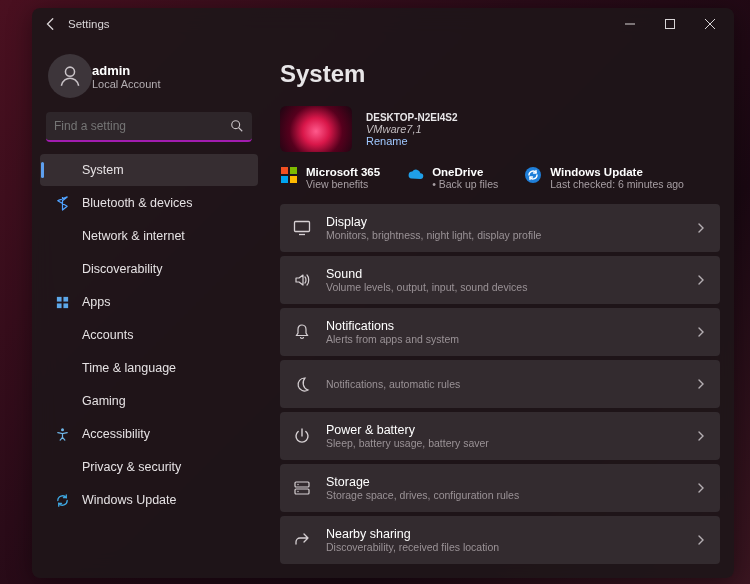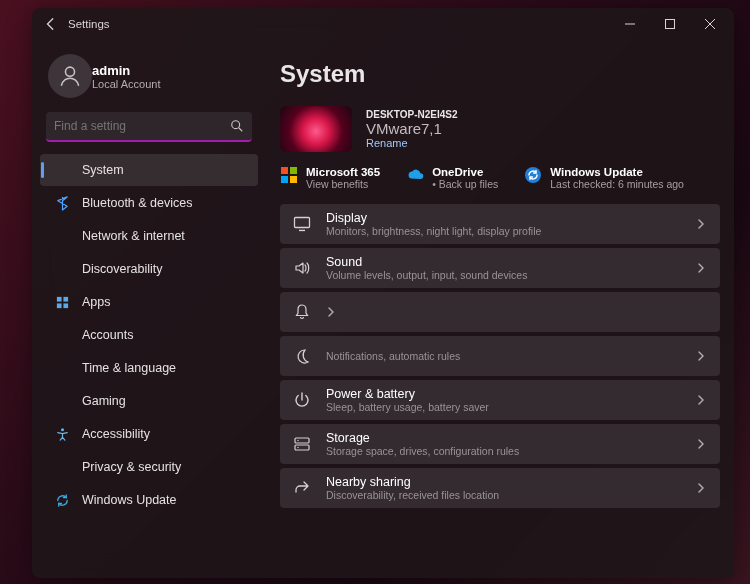--- a/index.html
+++ b/index.html
@@ -31,29 +31,29 @@
   .nav { display:flex; flex-direction:column; gap:1px; margin-top:2px;}
   .nav-item { height:32px; display:flex; align-items:center; gap:12px; padding:0 10px 0 14px; border-radius:4px; font-size:12.5px; cursor:pointer; color:#e6e2e4;}
   .nav-item .ico { width:16px; height:16px; display:flex; align-items:center; justify-content:center; font-size:13px;}
   .nav-item.active { background:#362d31; position:relative;}
   .nav-item.active::before { content:""; position:absolute; left:1px; top:8px; bottom:8px; width:3px; background:#5ea0ef; border-radius:2px;}
   .main { flex:1; padding: 16px 14px 0 16px; overflow-y:auto; }
   .main-title { font-size:24px; font-weight:600; margin:4px 0 18px 0; }
   .device-row { display:flex; gap:14px; align-items:center; margin-bottom:14px;}
   .preview { width:72px; height:46px; border-radius:6px; background:radial-gradient(circle at 50% 55%, #ff5a8c 0%, #d9174a 30%, #56001d 60%, #1a0611 100%); flex-shrink:0;}
   .device-info .dname { font-size:10px; font-weight:600; }
-  .device-info .dmodel { font-size:15px; color:#c2bcbf; }
+  .device-info .dmodel { font-size:11px; color:#c2bcbf;font-style:italic; }
   .device-info .rename { font-size:11px; color:#a0c8ff; cursor:pointer;}
   .topcards { display:flex; gap:26px; margin-bottom:14px; flex-wrap:wrap;}
   .topcard { display:flex; gap:8px; align-items:flex-start; }
   .topcard .tico { width:18px; height:18px; flex-shrink:0; display:flex; align-items:center; justify-content:center;}
   .topcard .tlabel { font-size:11.5px; font-weight:600; color:#fff;}
   .topcard .tsub { font-size:10.5px; color:#a89fa4;}
   .list { display:flex; flex-direction:column; gap:4px;}
-  .litem { background:#332b2f; border-radius:4px; height:40px; display:flex; align-items:center; padding:0 14px 0 12px; cursor:pointer;}
+  .litem { background:#332b2f; border-radius:4px; height:48px; display:flex; align-items:center; padding:0 14px 0 12px; cursor:pointer;}
   .litem .lico { width:20px; margin-right:14px; display:flex; align-items:center; justify-content:center; color:#d8d2d5;}
   .litem .ltxt { flex:1;}
   .litem .ltitle { font-size:12.5px; color:#fff; }
   .litem .lsub { font-size:10.5px; color:#9a9296; }
   .litem .chev { color:#b4aeb2; }
   
   .main::-webkit-scrollbar { width:4px; }
   .main::-webkit-scrollbar-thumb { background:#4a4246; border-radius:2px;}
 </style>
 </head>
@@ -257,20 +257,24 @@
                 <path d="M3 1l4 4-4 4" stroke="#b4aeb2" stroke-width="1.4" fill="none" stroke-linecap="round"></path>
               </svg></div>
           </div>
           <div class="litem">
             <div class="lico">
               <svg width="18" height="18" viewBox="0 0 18 18">
                 <path d="M9 2c-2.8 0-4 2-4 4.5V10l-1.5 2.5h11L13 10V6.5C13 4 11.8 2 9 2z" stroke="#d6d0d3" stroke-width="1.2" fill="none"></path>
                 <path d="M7.5 14a1.5 1.5 0 0 0 3 0" stroke="#d6d0d3" stroke-width="1.2" fill="none"></path>
               </svg>
             </div>
+            <div class="ltxt">
+              <div class="ltitle">Notifications</div>
+              <div class="lsub">Alerts from apps and system</div>
+            </div>
             <div class="chev"><svg width="10" height="10" viewBox="0 0 10 10">
                 <path d="M3 1l4 4-4 4" stroke="#b4aeb2" stroke-width="1.4" fill="none" stroke-linecap="round"></path>
               </svg></div>
           </div>
           <div class="litem">
             <div class="lico">
               <svg width="18" height="18" viewBox="0 0 18 18">
                 <path d="M12 3a6.5 6.5 0 1 0 3 12 7.5 7.5 0 0 1-3-12z" stroke="#d6d0d3" stroke-width="1.2" fill="none"></path>
               </svg>
             </div>

